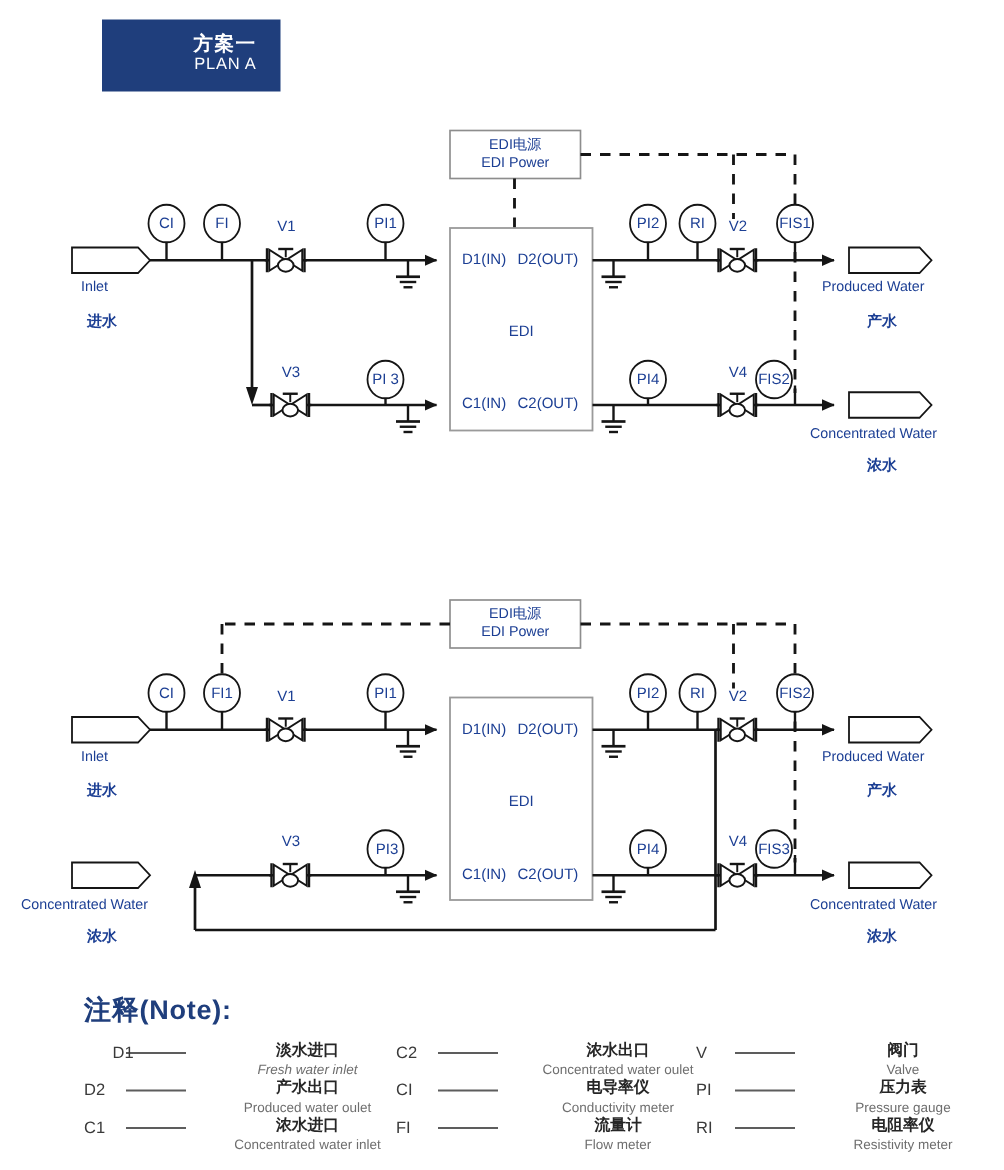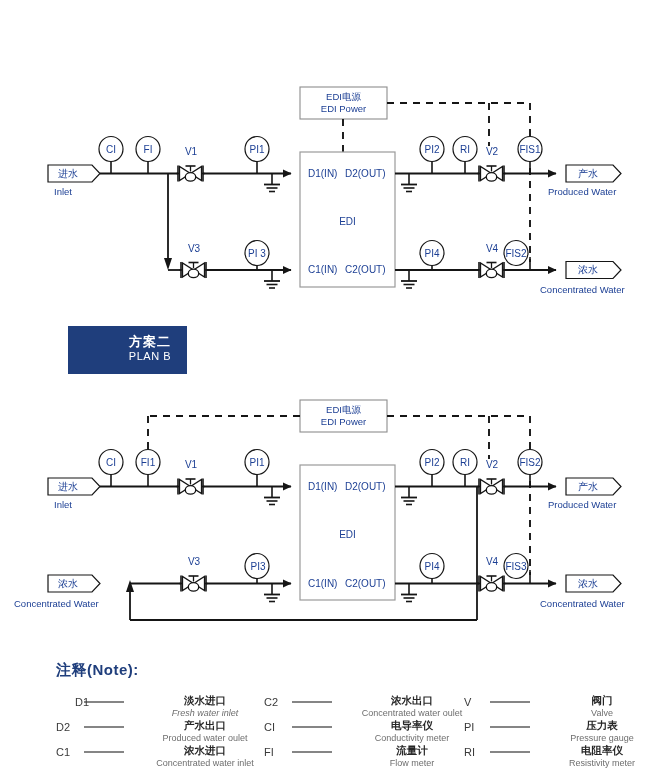--- a/index.html
+++ b/index.html
@@ -20,24 +20,24 @@
     box-sizing:border-box;
     padding:8px 16px 8px 8px;
     text-align:right;
   }
   .plan-cn{font-size:13px;font-weight:bold;line-height:15px;letter-spacing:1px;}
   .plan-en{font-size:11px;line-height:14px;letter-spacing:0.5px;}
   .tag{position:absolute;color:#1c3f94;font-size:10px;line-height:11px;white-space:nowrap;text-align:center;}
   .port{position:absolute;color:#1c3f94;font-size:10px;line-height:11px;white-space:nowrap;}
   .edi-title{position:absolute;color:#1c3f94;font-size:10px;line-height:11px;text-align:center;white-space:nowrap;}
   .pwr{position:absolute;color:#1c3f94;font-size:9.5px;line-height:12px;text-align:center;white-space:nowrap;}
-  .flowcn{position:absolute;color:#1c3f94;font-size:10px;font-weight:normal;line-height:11px;white-space:nowrap;}
+  .flowcn{position:absolute;color:#1c3f94;font-size:10px;font-weight:bold;line-height:11px;white-space:nowrap;margin-top:41px;}
   .flowen{position:absolute;color:#1c3f94;font-size:9.5px;line-height:11px;white-space:nowrap;}
 
-  .note-title{position:absolute;color:#1f3e7c;font-weight:bold;font-size:15px;letter-spacing:0.5px;white-space:nowrap;}
+  .note-title{position:absolute;color:#1f3e7c;font-weight:bold;font-size:18px;letter-spacing:0.5px;white-space:nowrap;}
   .lg-code{position:absolute;color:#3a3a3a;font-size:11px;line-height:12px;white-space:nowrap;}
   .lg-cn{position:absolute;color:#262626;font-size:10.5px;font-weight:bold;line-height:11px;white-space:nowrap;text-align:center;}
   .lg-en{position:absolute;color:#6e6e6e;font-size:9px;line-height:10px;white-space:nowrap;text-align:center;}
 </style>
 </head>
 <body>
 
 <div id="root">
 
   <svg class="diagram" viewBox="0 0 669 780">
@@ -226,20 +226,24 @@
       <line x1="84" y1="752" x2="124" y2="752"></line>
       <line x1="292" y1="702" x2="332" y2="702"></line>
       <line x1="292" y1="727" x2="332" y2="727"></line>
       <line x1="292" y1="752" x2="332" y2="752"></line>
       <line x1="490" y1="702" x2="530" y2="702"></line>
       <line x1="490" y1="727" x2="530" y2="727"></line>
       <line x1="490" y1="752" x2="530" y2="752"></line>
     </g>
   </svg>
 
+  <div class="plan-box" style="left:68px;top:13px;width:119px;height:48px;">
+    <div class="plan-cn">方案一</div>
+    <div class="plan-en">PLAN A</div>
+  </div>
 
   <div class="pwr" style="left:300px;top:91px;width:87px;">EDI电源</div>
   <div class="pwr" style="left:300px;top:103px;width:87px;">EDI Power</div>
 
   <div class="port" style="left:308px;top:168px;">D1(IN)</div>
   <div class="port" style="left:345px;top:168px;">D2(OUT)</div>
   <div class="port" style="left:308px;top:264px;">C1(IN)</div>
   <div class="port" style="left:345px;top:264px;">C2(OUT)</div>
   <div class="edi-title" style="left:300px;top:216px;width:95px;">EDI</div>
 
@@ -257,24 +261,20 @@
   <div class="tag" style="left:418px;top:144px;width:28px;">PI2</div>
   <div class="tag" style="left:453px;top:144px;width:24px;">RI</div>
   <div class="tag" style="left:479px;top:146px;width:26px;">V2</div>
   <div class="tag" style="left:514px;top:144px;width:32px;">FIS1</div>
   <div class="tag" style="left:181px;top:243px;width:26px;">V3</div>
   <div class="tag" style="left:242px;top:248px;width:30px;">PI 3</div>
   <div class="tag" style="left:418px;top:248px;width:28px;">PI4</div>
   <div class="tag" style="left:479px;top:243px;width:26px;">V4</div>
   <div class="tag" style="left:500px;top:248px;width:32px;">FIS2</div>
 
-  <div class="plan-box" style="left:68px;top:326px;width:119px;height:48px;">
-    <div class="plan-cn">方案二</div>
-    <div class="plan-en">PLAN B</div>
-  </div>
 
   <div class="pwr" style="left:300px;top:404px;width:87px;">EDI电源</div>
   <div class="pwr" style="left:300px;top:416px;width:87px;">EDI Power</div>
 
   <div class="port" style="left:308px;top:481px;">D1(IN)</div>
   <div class="port" style="left:345px;top:481px;">D2(OUT)</div>
   <div class="port" style="left:308px;top:578px;">C1(IN)</div>
   <div class="port" style="left:345px;top:578px;">C2(OUT)</div>
   <div class="edi-title" style="left:300px;top:529px;width:95px;">EDI</div>
 

